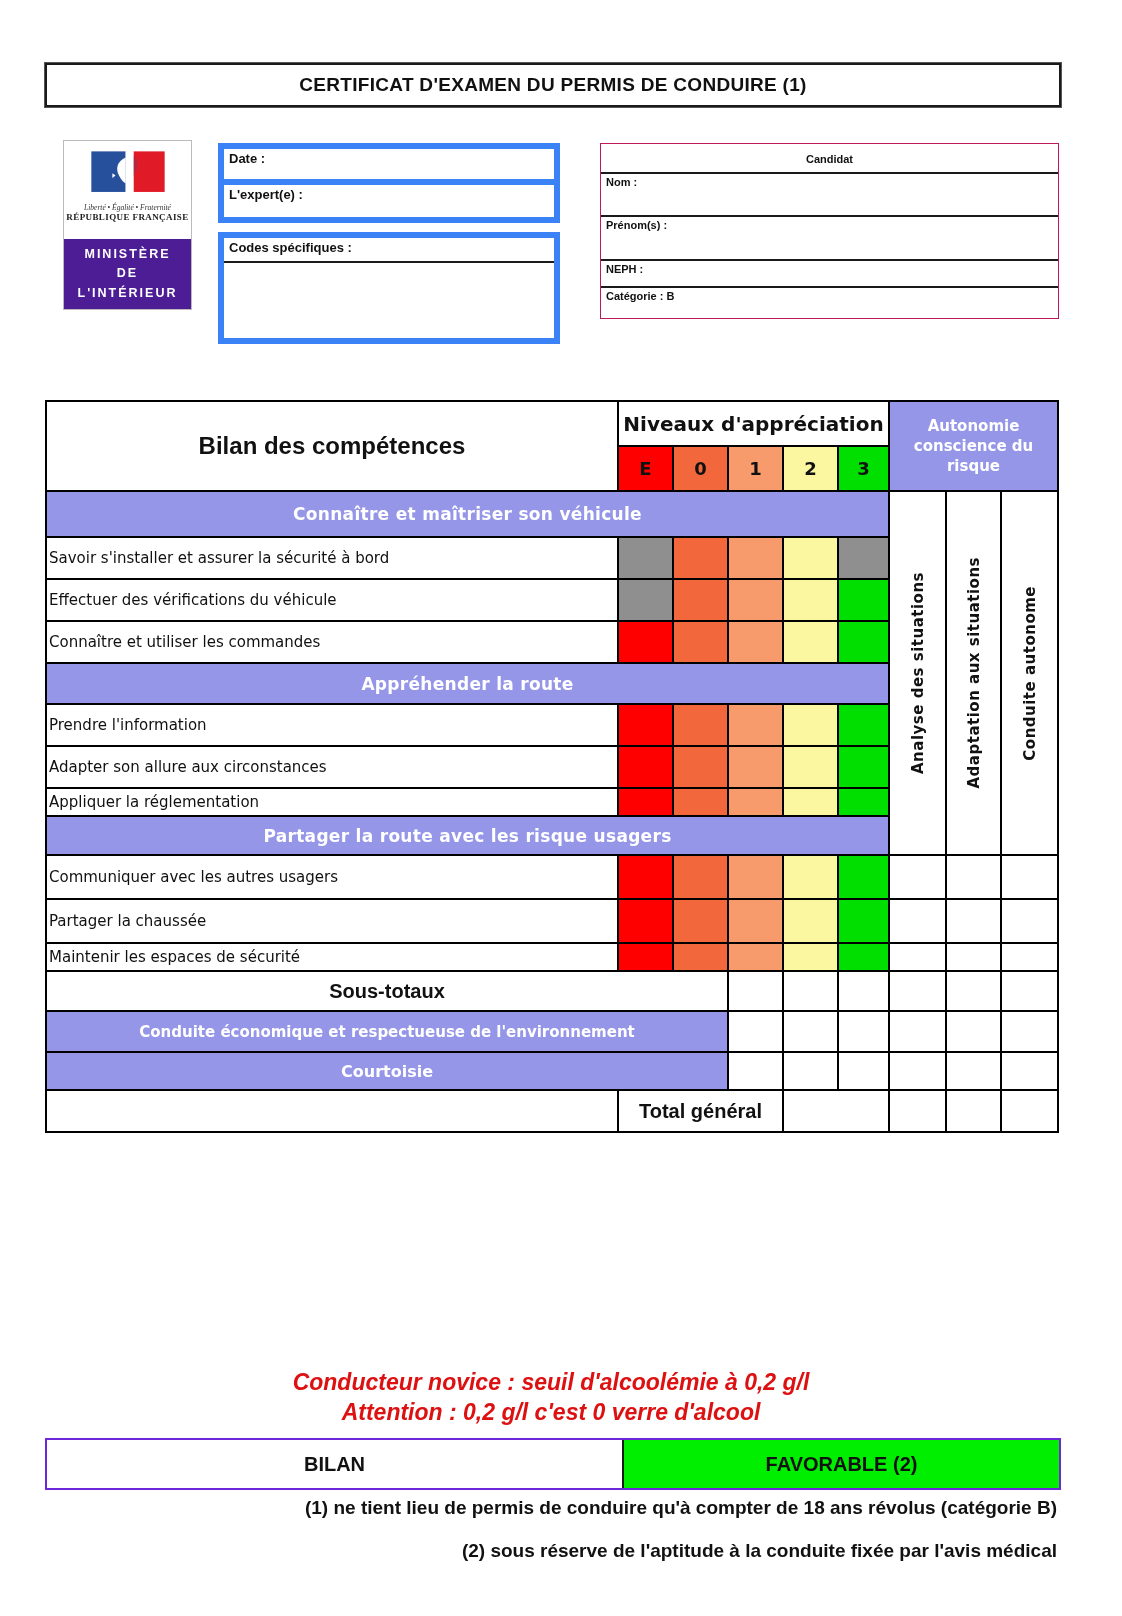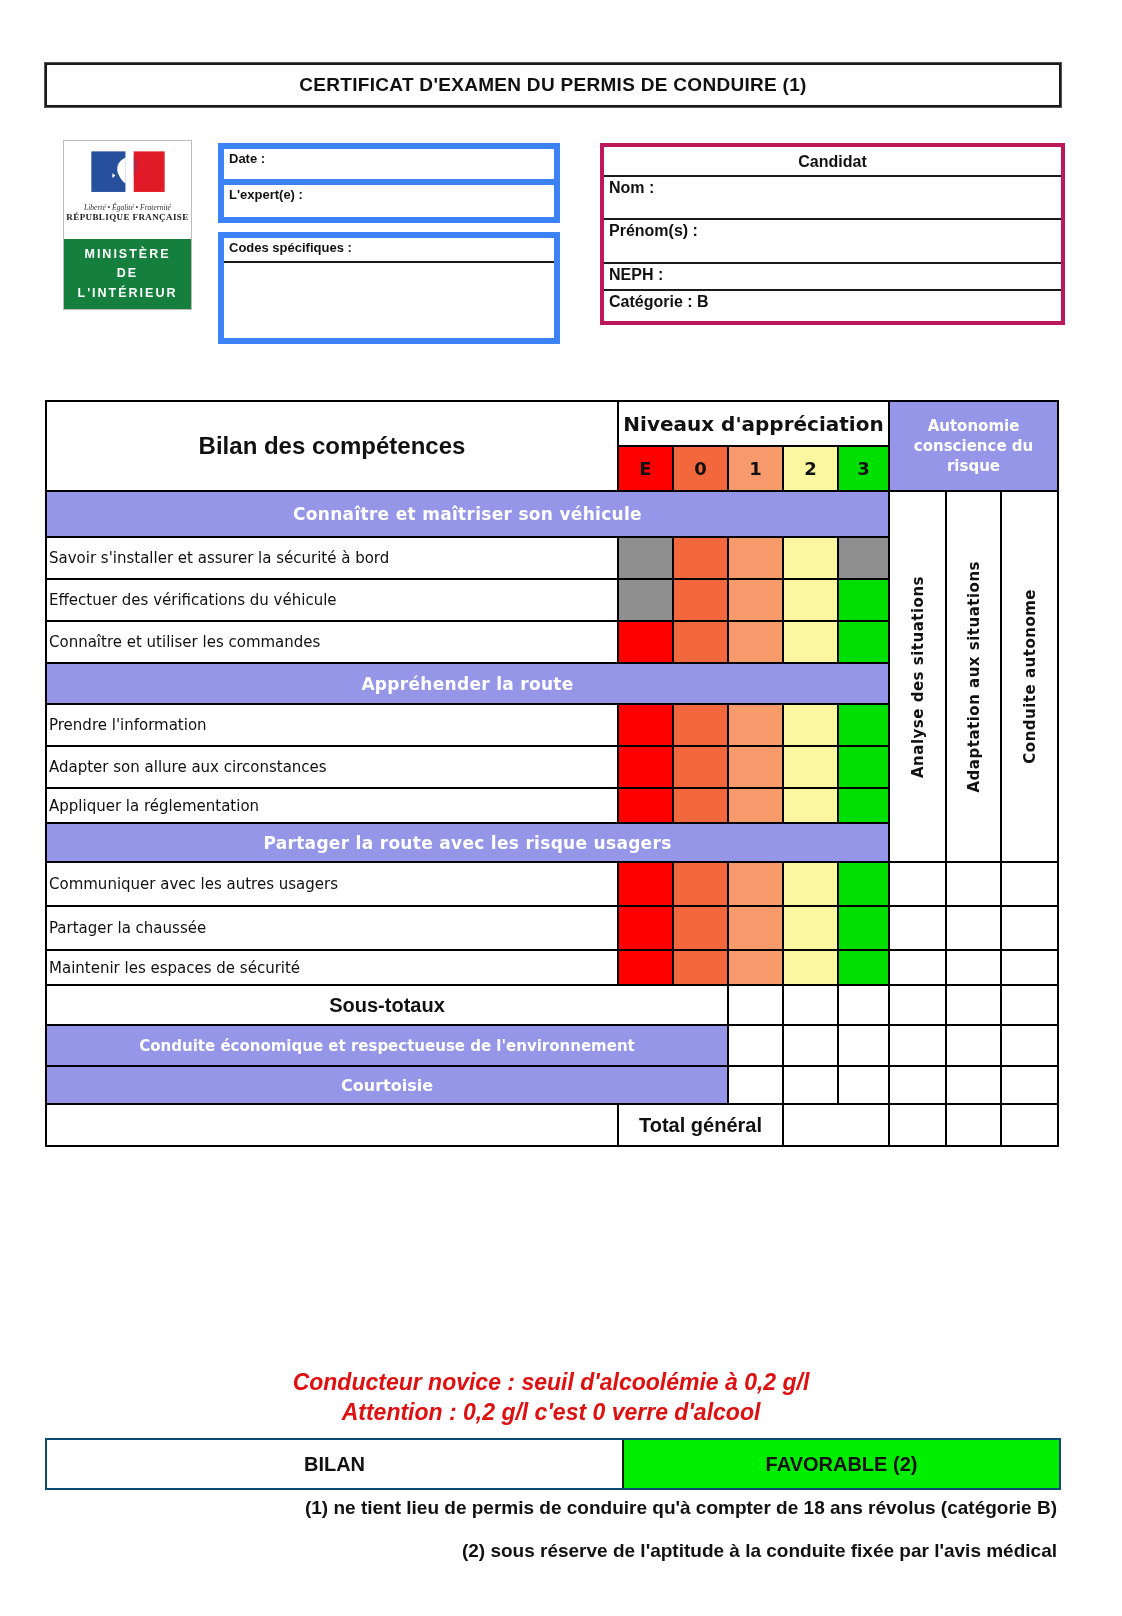--- a/index.html
+++ b/index.html
@@ -11,35 +11,35 @@
     border:2px solid #1a1a1a;box-shadow:0 0 0 1px #555;display:flex;align-items:center;justify-content:center;
     font-size:19px;font-weight:bold;letter-spacing:.3px;}
 
   
   .logo{position:absolute;left:63px;top:140px;width:127px;height:168px;border:1px solid #bbb;
         display:flex;flex-direction:column;}
   .logo-top{height:90px;background:#fff;display:flex;flex-direction:column;align-items:center;justify-content:flex-start;padding-top:8px;}
   .logo-flag{width:78px;height:50px;}
   .logo-motto{font-family:"Liberation Serif",serif;font-style:italic;font-size:7.5px;color:#333;margin-top:4px;white-space:nowrap;}
   .logo-republic{font-family:"Liberation Serif",serif;font-size:9px;font-weight:bold;color:#222;letter-spacing:.4px;white-space:nowrap;}
-  .logo-bottom{flex:1;background:#15803d;color:#fff;display:flex;flex-direction:column;
+  .logo-bottom{flex:1;background:#4c1d95;color:#fff;display:flex;flex-direction:column;
                align-items:center;justify-content:center;font-weight:bold;font-size:12.5px;
                letter-spacing:2px;line-height:1.55;text-align:center;}
 
   
   .fbox{position:absolute;border:6px solid #3b82f6;background:#fff;font-size:13px;font-weight:bold;}
   .fbox .lab{padding:2px 5px;}
   .date-box{left:218px;top:143px;width:330px;height:30px;}
   .expert-box{left:218px;top:179px;width:330px;height:32px;}
   .codes-box{left:218px;top:232px;width:330px;height:100px;}
   .codes-box .lab{border-bottom:2px solid #1a1a1a;height:19px;}
 
   
-  .candidat{position:absolute;left:600px;top:143px;width:457px;border:4px solid #be185d;background:#fff;
-            font-size:16px;font-weight:bold;}
+  .candidat{position:absolute;left:600px;top:143px;width:457px;border:1px solid #be185d;background:#fff;
+            font-size:11px;font-weight:bold;}
   .cand-row{border-top:2px solid #1a1a1a;padding:2px 5px;box-sizing:border-box;}
   .cand-hdr{border-top:none;text-align:center;height:28px;line-height:26px;}
   .row-nom{height:43px;}
   .row-prenom{height:44px;}
   .row-neph{height:27px;}
   .row-cat{height:32px;}
 
   
   table.bilan{position:absolute;left:45px;top:400px;border-collapse:collapse;table-layout:fixed;
               font-family:"DejaVu Sans",sans-serif;}
@@ -52,26 +52,26 @@
   .band{background:#9596e8;color:#fff;font-size:17px;font-weight:bold;text-align:center;letter-spacing:.3px;}
   .rowlab{font-size:15px;text-align:left;padding-left:5px;background:#fff;}
   .vcell{background:#fff;text-align:center;vertical-align:middle;}
   .vtext{writing-mode:vertical-rl;transform:rotate(180deg);font-size:15px;font-weight:bold;
          letter-spacing:.5px;margin:0 auto;white-space:nowrap;}
   .sous{font-size:20px;font-weight:bold;text-align:center;background:#fff;font-family:"Liberation Sans",sans-serif;}
   .eco{background:#9596e8;color:#fff;font-size:15px;font-weight:bold;text-align:center;}
   .courtoisie{background:#9596e8;color:#fff;font-size:16px;font-weight:bold;text-align:center;}
   .total-lab{font-size:20px;font-weight:bold;text-align:center;background:#fff;font-family:"Liberation Sans",sans-serif;}
   tr.h45{height:45px;} tr.h46{height:46px;} tr.h42{height:42px;padding-left:13px;} tr.h41{height:41px;}
-  tr.h39{height:39px;} tr.h44{height:44px;} tr.h43{height:35px;} tr.h40{height:40px;} tr.h38{height:38px;}
+  tr.h39{height:39px;} tr.h44{height:44px;} tr.h43{height:28px;} tr.h40{height:40px;} tr.h38{height:38px;}
 
   
   .red-note{position:absolute;left:45px;top:1368px;width:1012px;text-align:center;
             color:#dd1111;font-weight:bold;font-style:italic;font-size:23px;line-height:1.3;}
-  .bilan-final{position:absolute;left:45px;top:1438px;width:1012px;height:48px;border:2px solid #0c4a6e;
+  .bilan-final{position:absolute;left:45px;top:1438px;width:1012px;height:48px;border:2px solid #6d28d9;
                display:flex;font-size:20px;font-weight:bold;}
   .bilan-final .left{width:575px;display:flex;align-items:center;justify-content:center;background:#fff;box-sizing:border-box;}
   .bilan-final .right{flex:1;display:flex;align-items:center;justify-content:center;border-left:2px solid #1a1a1a;}
   .foot{position:absolute;right:65px;text-align:right;font-size:19px;font-weight:bold;white-space:nowrap;}
   .foot1{top:1497px;}
   .foot2{top:1540px;}
 </style>
 </head>
 <body>
 

